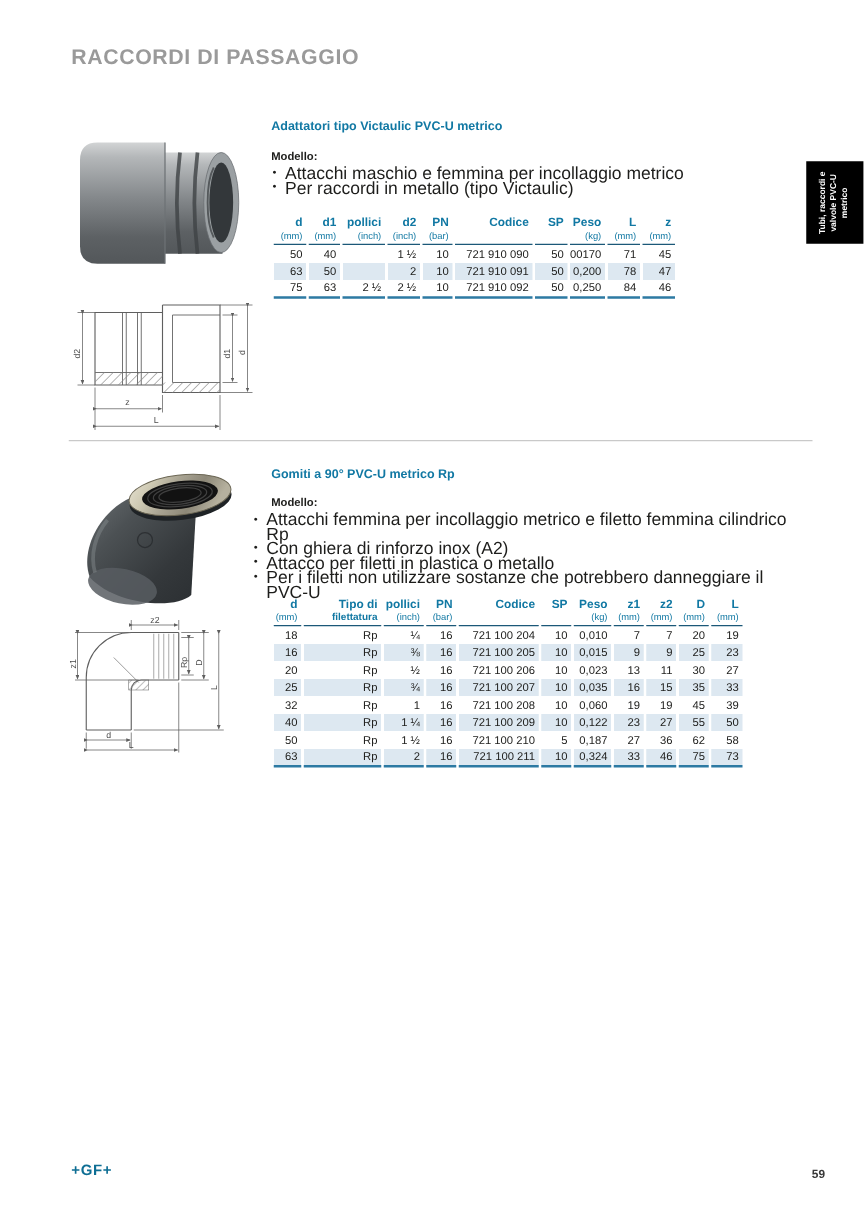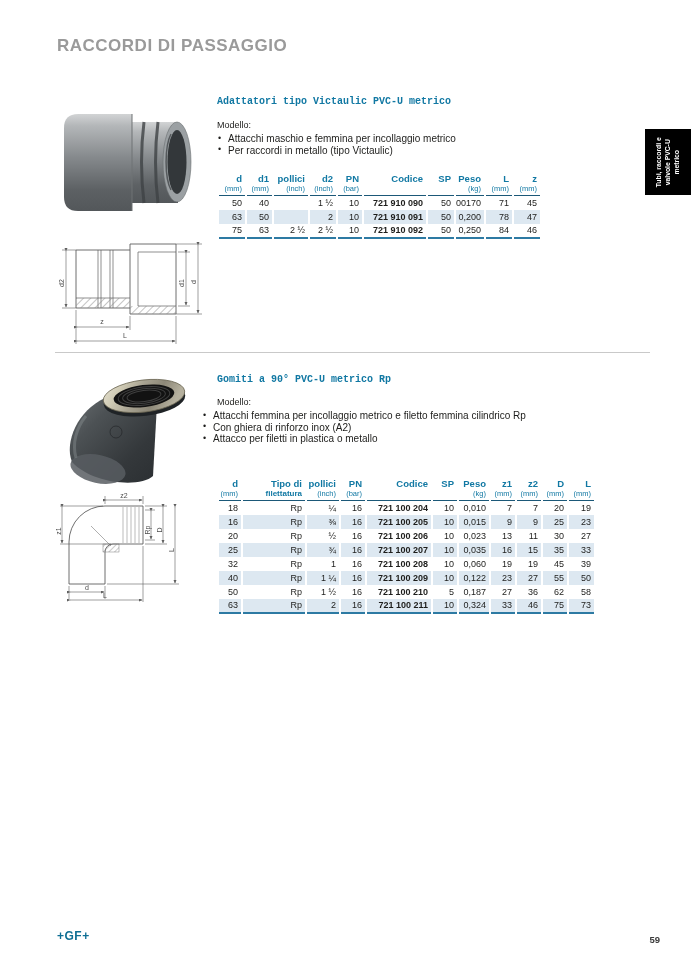--- a/index.html
+++ b/index.html
@@ -4,34 +4,34 @@
 <style>
   html,body{margin:0;padding:0;background:#fff;}
   #page{
     position:relative;width:691px;height:972px;background:#ffffff;overflow:hidden;
     font-family:"Liberation Sans", sans-serif;color:#1d1d1b;
   }
   .abs{position:absolute;}
   
   #page-title{left:57px;top:36px;font-size:17px;font-weight:bold;color:#9a9a9a;letter-spacing:.5px;}
   
-  .sec-heading{font-size:10px;font-weight:bold;color:#1178a3;font-family:Liberation Mono, monospace;}
-  .model-label{font-size:9px;font-weight:normal;color:#1d1d1b;}
-  
-  .bullets{font-size:10px;line-height:11.5px;color:#1d1d1b;}
+  .sec-heading{font-size:10px;font-weight:bold;color:#1178a3;}
+  .model-label{font-size:9px;font-weight:bold;color:#1d1d1b;}
+  
+  .bullets{font-size:14px;line-height:11.5px;color:#1d1d1b;}
   .bullet-row{position:relative;padding-left:11px;}
   .bullet-row::before{content:"•";position:absolute;left:1px;top:-0.5px;font-size:9px;}
   
   table.cat{border-collapse:collapse;table-layout:fixed;font-size:9px;color:#1d1d1b;border-bottom:2.5px solid #2d7aa3;}
   table.cat th,table.cat td{padding:0 3px 0 0;text-align:right;white-space:nowrap;overflow:hidden;border-left:2px solid #fff;}
   table.cat tr.hrow th{font-size:9.5px;font-weight:bold;color:#1178a3;height:12px;vertical-align:bottom;}
   table.cat tr.units td{font-size:7.5px;color:#1178a3;height:11px;vertical-align:top;border-bottom:1.5px solid #1b5878;margin-left:24px;}
   table.cat tbody tr{height:14px;}
   table.cat tbody tr.striped td{background:#dde8f1;}
-  table.cat td.code{font-weight:bold;}
+  table.cat td.code{font-weight:normal;}
   #table2 tr.units td:nth-child(2){font-weight:bold;font-size:8px;}
   
   #divider{left:55px;top:352px;width:595px;height:1px;background:#c9c9c9;}
   
   #side-tab{left:645px;top:129px;width:46px;height:66px;background:#000;display:flex;align-items:center;justify-content:center;overflow:visible;}
   #side-tab .rot{transform:rotate(-90deg);width:66px;text-align:center;color:#fff;font-size:6.8px;font-weight:bold;line-height:1.3;white-space:nowrap;}
   
   #footer-logo{left:57px;top:929px;font-size:12px;font-weight:bold;color:#0e6e94;letter-spacing:.5px;}
   #page-number{left:630px;top:934px;font-size:9.5px;font-weight:bold;color:#3a3a3a;width:30px;text-align:right;}
   
@@ -279,20 +279,21 @@
     <text class="dim" x="32" y="98" text-anchor="middle">d</text>
     <text class="dim" x="50" y="106" text-anchor="middle">L</text>
   </svg>
 
   <div class="abs sec-heading" style="left:217px;top:374px">Gomiti a 90° PVC-U metrico Rp</div>
   <div class="abs model-label" style="left:217px;top:397px">Modello:</div>
   <div class="abs bullets" style="left:202px;top:410px;width:430px">
       <div class="bullet-row">Attacchi femmina per incollaggio metrico e filetto femmina cilindrico Rp</div>
       <div class="bullet-row">Con ghiera di rinforzo inox (A2)</div>
       <div class="bullet-row">Attacco per filetti in plastica o metallo</div>
+      <div class="bullet-row">Per i filetti non utilizzare sostanze che potrebbero danneggiare il PVC-U</div>
     </div>
 
   <table class="abs cat" id="table2" style="left:217px;top:477px;width:376px">
       <colgroup>
         <col style="width: 24px;">
         <col style="width: 64px;">
         <col style="width: 34px;">
         <col style="width: 26px;">
         <col style="width: 66px;">
         <col style="width: 26px;">

